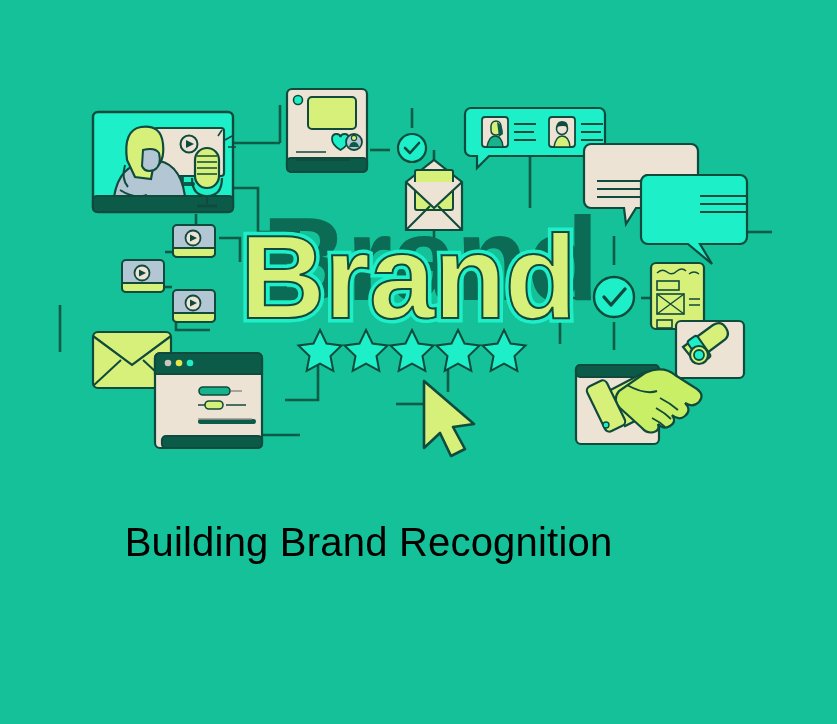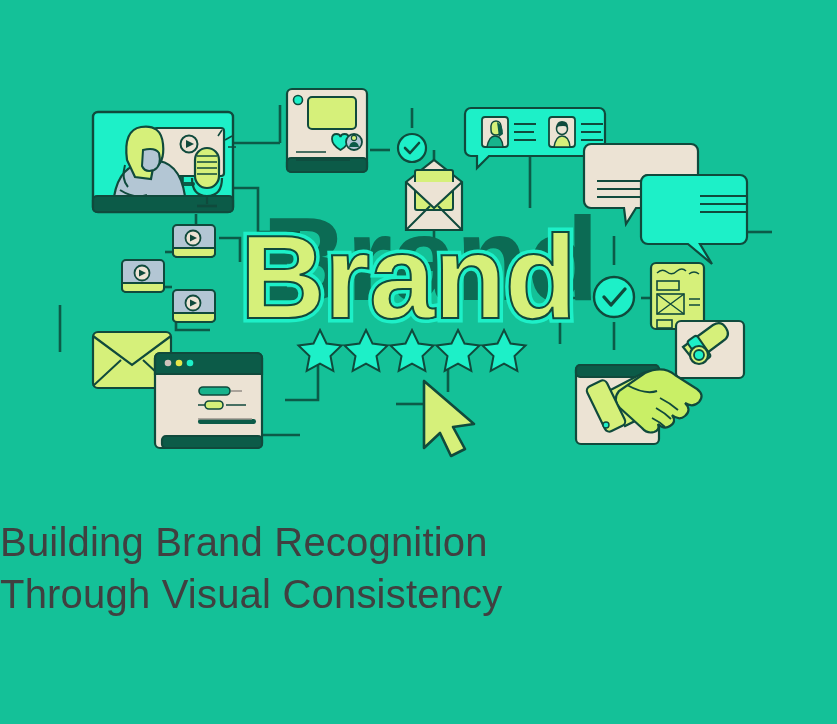--- a/index.html
+++ b/index.html
@@ -25,21 +25,22 @@
     left: 0;
     top: 0;
     width: 837px;
     height: 500px;
   }
   #caption {
     position: absolute;
     left: 0;
     top: 516px;
     width: 737px;
-    color: #404040;
+    text-align: center;
+    color: #000000;
     font-family: "Liberation Sans", sans-serif;
     font-size: 40px;
     font-weight: 400;
     line-height: 52px;
     letter-spacing: 0.2px;
   }
   #caption .line {
     display: block;
     white-space: nowrap;
   }
@@ -258,16 +259,15 @@
     </g>
 
     <g>
       <path d="M424 381 L424 448 L440 433 L451 456 L465 449 L453 427 L474 424 Z" fill="#d6f07a" stroke="#104a3c" stroke-width="2.6" stroke-linejoin="round"></path>
     </g>
 
   </svg>
 
   <div id="caption">
     <span class="line">Building Brand Recognition</span>
-    <span class="line">Through Visual Consistency</span>
   </div>
 
 </div>
 
 </body></html>

